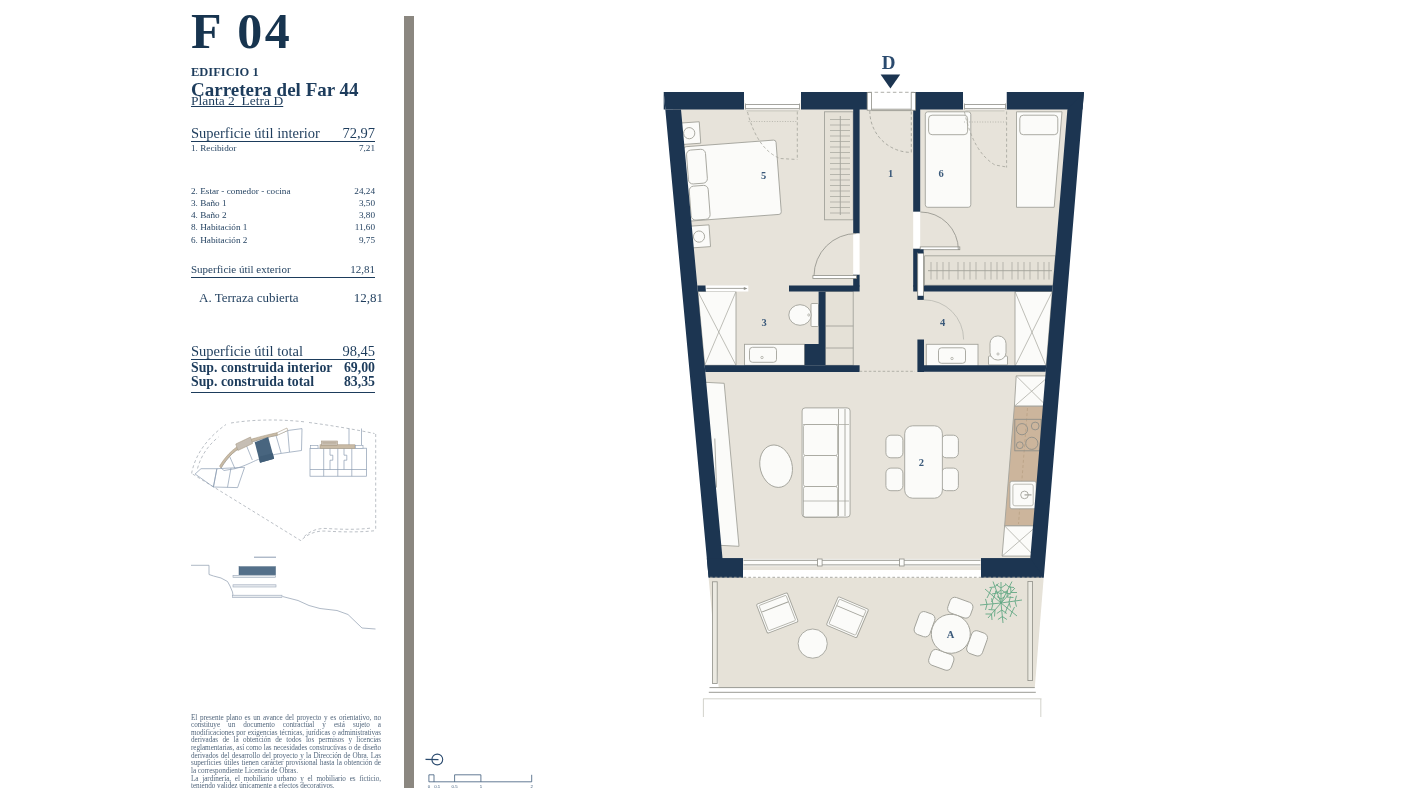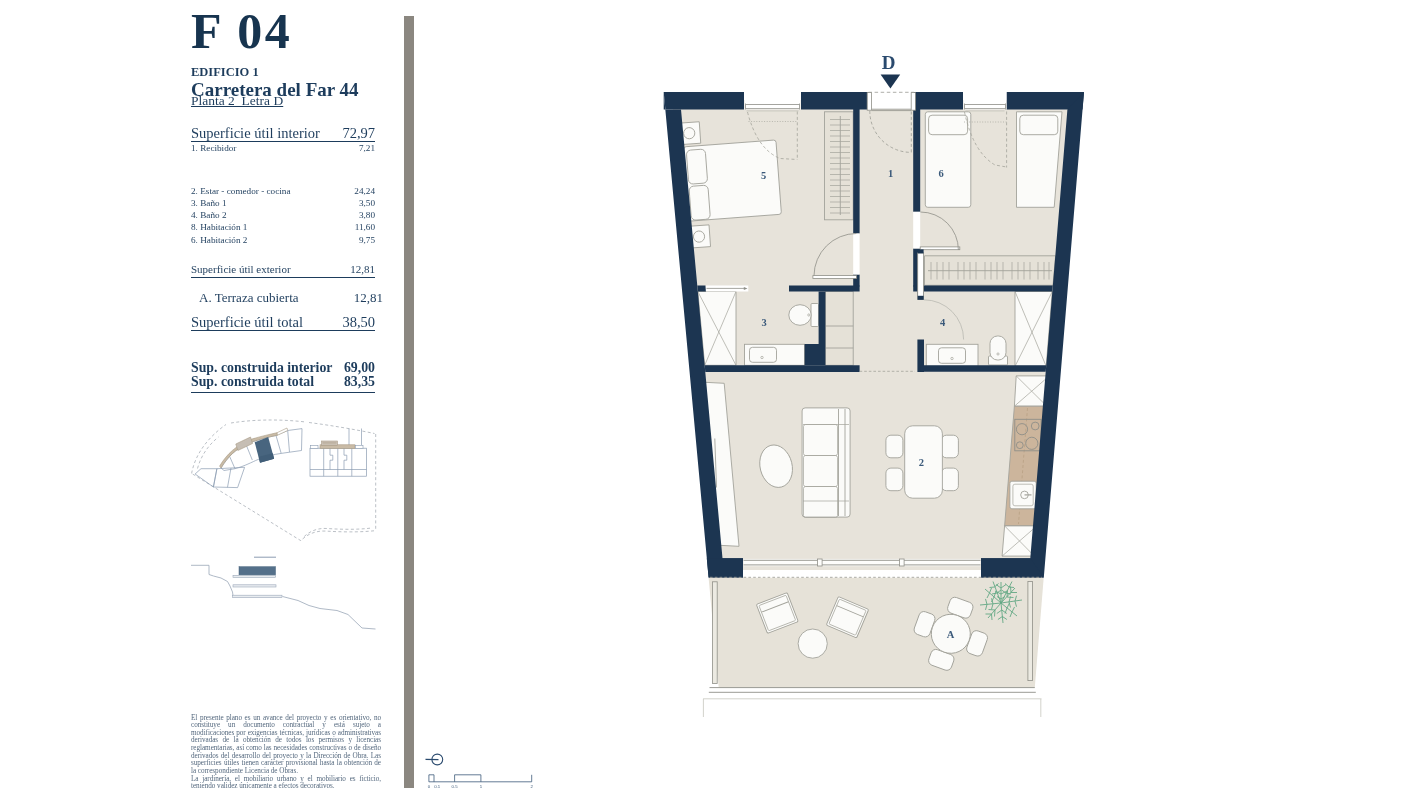--- a/index.html
+++ b/index.html
@@ -57,23 +57,23 @@
     <span>12,81</span>
 </div>
 
 <div class="abs" style="left:191px;top:290px;width:184px;font-size:13px;color:#1d3c5c;margin-left:8px;">
   <div class="row" style="height:12.2px;">
       <span>A. Terraza cubierta</span>
       <span>12,81</span>
     </div>
 </div>
 
-<div class="abs row" style="left:191px;top:316px;width:184px;line-height:13px;border-bottom:1.2px solid #1d3c5c;padding-bottom:1px;font-size:14.5px;color:#1d3c5c;align-items:flex-end;">
+<div class="abs row" style="left:191px;top:345px;width:184px;line-height:13px;border-bottom:1.2px solid #1d3c5c;padding-bottom:1px;font-size:14.5px;color:#1d3c5c;align-items:flex-end;">
   <span>Superficie útil total</span>
-    <span>38,50</span>
+    <span>98,45</span>
 </div>
 
 <div class="abs" style="left:191px;top:360.5px;width:184px;border-bottom:1.2px solid #1d3c5c;padding-bottom:1.5px;font-size:13.8px;font-weight:bold;color:#1d3c5c;line-height:14.9px;">
   <div class="row">
       <span>Sup. construida interior</span>
       <span>69,00</span>
     </div>
   <div class="row">
       <span>Sup. construida total</span>
       <span>83,35</span>

